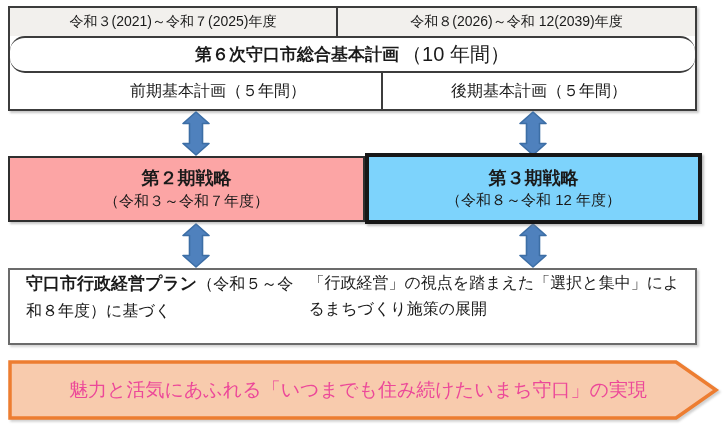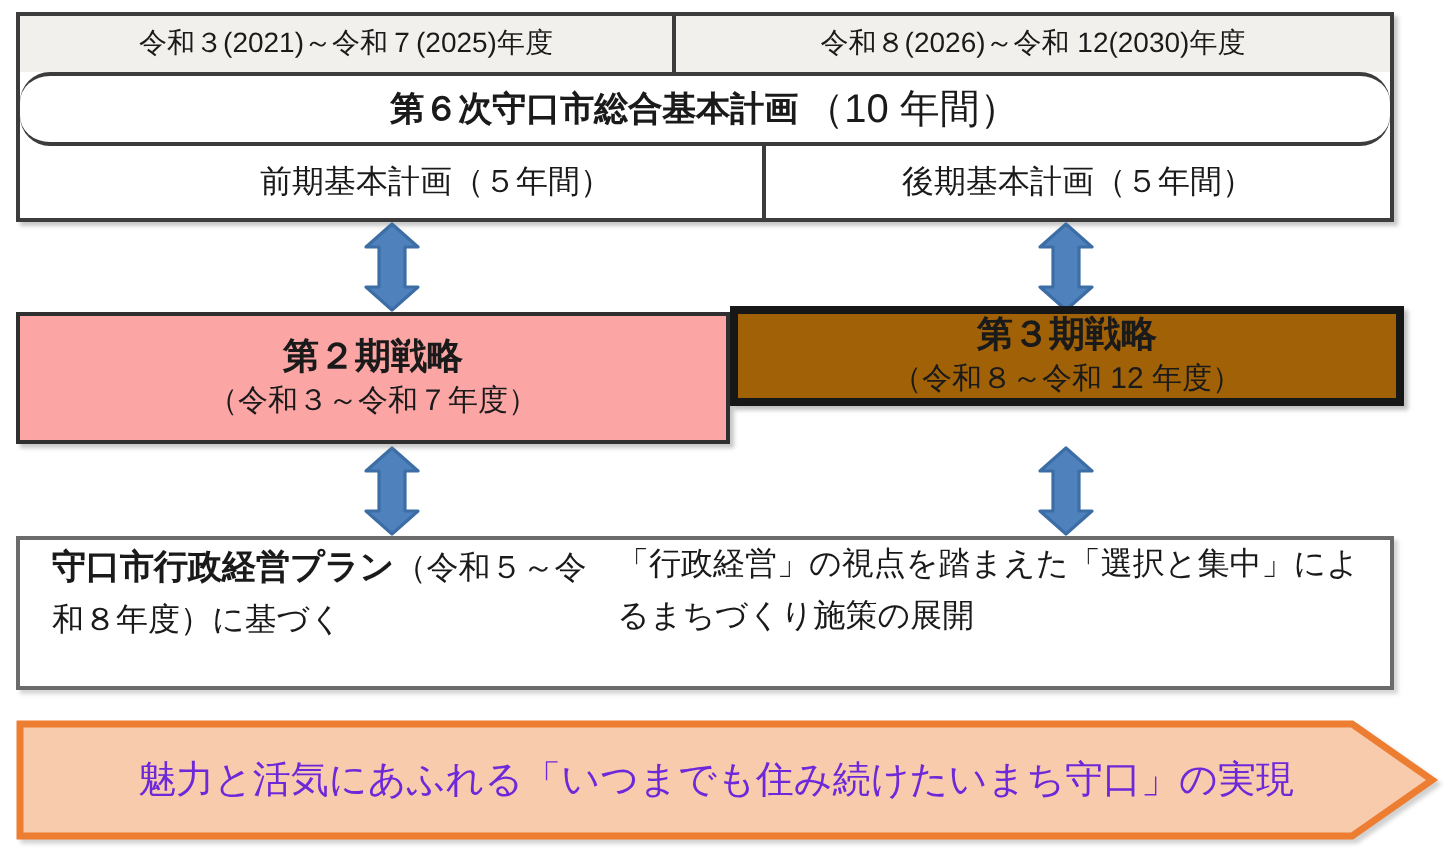--- a/index.html
+++ b/index.html
@@ -39,54 +39,54 @@
     text-align:center;line-height:1.25;
   }
   .strategy .s-title{font-weight:bold;font-size:18px;}
   .strategy .s-period{font-size:15px;margin-top:2px;}
   .strategy.s2{
     left:8px;top:156px;width:357px;height:66px;
     background:#fca5a5;border:2px solid #2f2f2f;
     box-shadow:2px 2px 2px rgba(130,130,130,.45);
   }
   .strategy.s3{
-    left:365px;top:153px;width:337px;height:50px;
-    background:#a16207;border:4px solid #171717;
+    left:365px;top:153px;width:337px;height:71px;
+    background:#7dd3fc;border:4px solid #171717;
     box-shadow:2px 2px 2px rgba(130,130,130,.5);
   }
   
   .planbox{
     position:absolute;left:8px;top:268px;width:689px;height:77px;
     border:2px solid #6b6b6b;box-sizing:border-box;background:#fff;
     box-shadow:2px 2px 2px rgba(150,150,150,.4);
     display:flex;justify-content:center;
     padding:0 10px 0 16px;font-size:16px;line-height:1.62;
   }
   .planbox .p-name{font-weight:bold;font-size:17px;}
   
   .goal{position:absolute;left:8px;top:360px;width:712px;height:60px;}
   .goal svg{position:absolute;left:0;top:0;filter:drop-shadow(2px 2px 1px rgba(150,150,150,.45));}
   .goal-text{
     position:absolute;left:0;top:0;width:700px;height:60px;
     display:flex;align-items:center;justify-content:center;
-    font-size:19px;color:#6d28d9;
+    font-size:19px;color:#ec4899;
   }
 </style>
 </head>
 <body>
 
 <div class="stage">
 
   <div class="ptable">
     <div class="prow r1">
       <div class="cell left">
         <span>令和３(2021)～令和７(2025)年度</span>
       </div>
       <div class="cell right">
-        <span>令和８(2026)～令和 12(2030)年度</span>
+        <span>令和８(2026)～令和 12(2039)年度</span>
       </div>
     </div>
     <div class="prow r2">
       <span class="bold">第６次守口市総合基本計画</span>
       <span class="suffix">（10 年間）</span>
     </div>
     <div class="prow r3">
       <div class="cell left">
         <span>前期基本計画（５年間）</span>
       </div>

